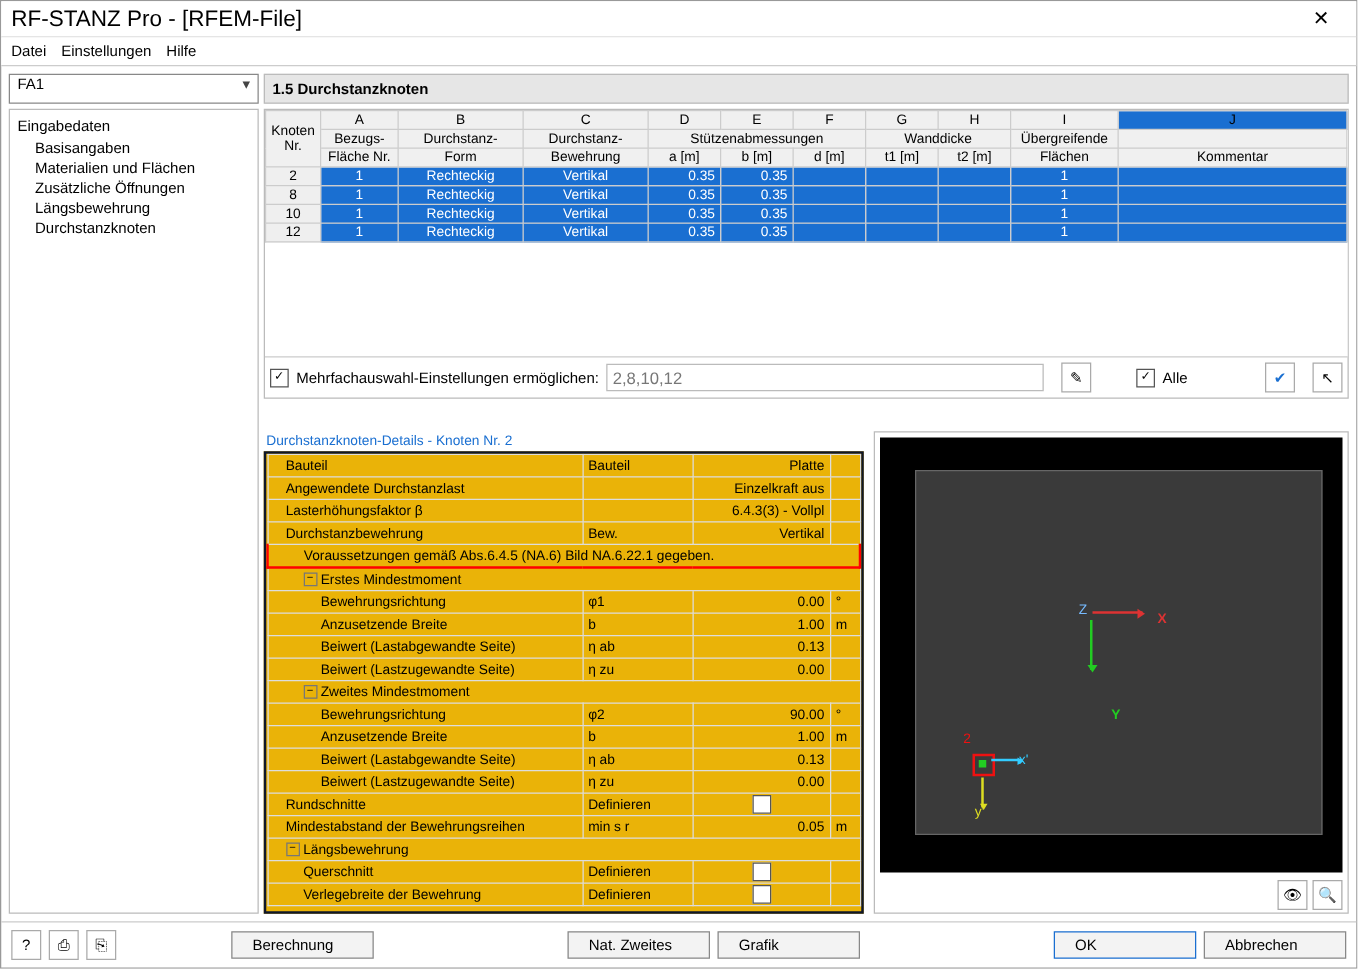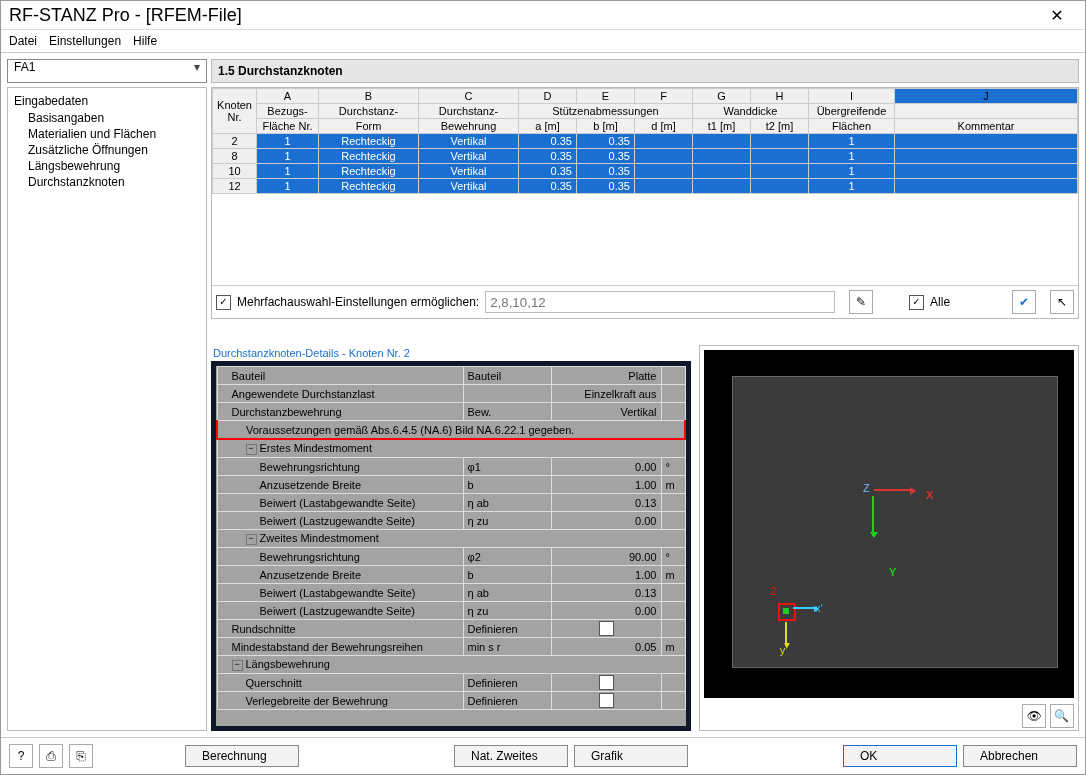--- a/index.html
+++ b/index.html
@@ -167,23 +167,23 @@
     flex-direction: column;
     min-height: 0;
   }
   .details-title {
     color: #1a6fd1;
     padding: 2px 2px;
     font-size: 11px;
   }
   .detailswrap {
     flex: 1 1 auto;
-    border: 5px solid #0f172a;
+    border: 2px solid #0f172a;
     overflow-y: scroll;
-    background: #a3a3a3;
+    background: #eab308;
     min-height: 0;
   }
   table.details {
     border-collapse: collapse;
     width: 100%;
     table-layout: fixed;
   }
   table.details td {
     border: 1px solid #ddd;
     padding: 1px 4px;
@@ -500,20 +500,26 @@
                     <td class="val">Platte</td>
                     <td class="unit"></td>
                   </tr>
                   <tr>
                     <td class="label indent1">Angewendete Durchstanzlast</td>
                     <td class="mid"></td>
                     <td class="val">Einzelkraft aus</td>
                     <td class="unit"></td>
                   </tr>
                   <tr>
+                    <td class="label indent1">Lasterhöhungsfaktor β</td>
+                    <td class="mid"></td>
+                    <td class="val">6.4.3(3) - Vollpl</td>
+                    <td class="unit"></td>
+                  </tr>
+                  <tr>
                     <td class="label indent1">Durchstanzbewehrung</td>
                     <td class="mid">Bew.</td>
                     <td class="val">Vertikal</td>
                     <td class="unit"></td>
                   </tr>
                   <tr class="redboxrow2">
                     <td class="label indent2" colspan="4">Voraussetzungen gemäß Abs.6.4.5 (NA.6) Bild NA.6.22.1 gegeben.</td>
                   </tr>
                   <tr>
                     <td class="label indent2" colspan="4"><span class="collapse-sym">−</span>Erstes Mindestmoment</td>

